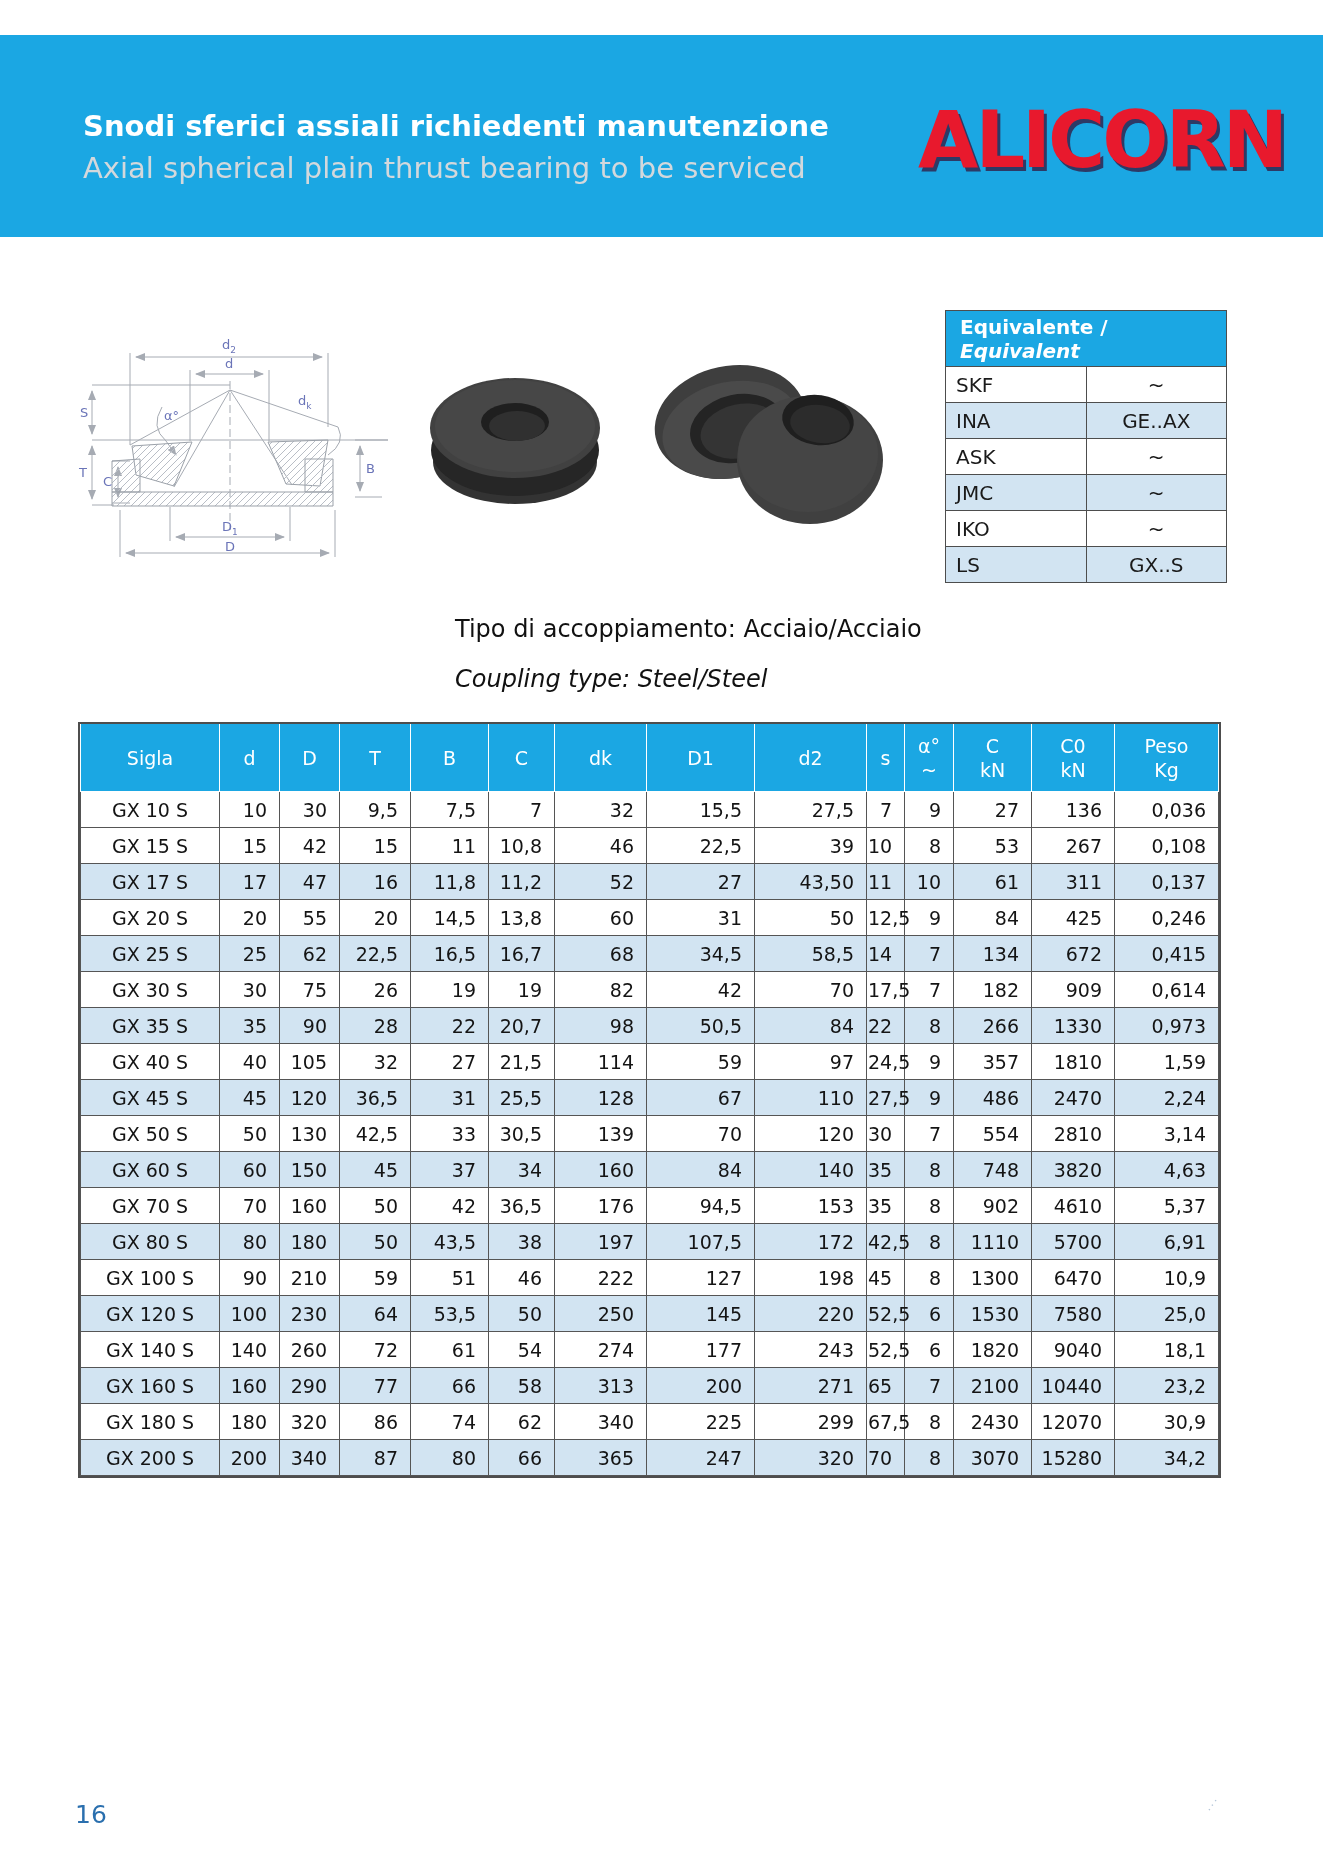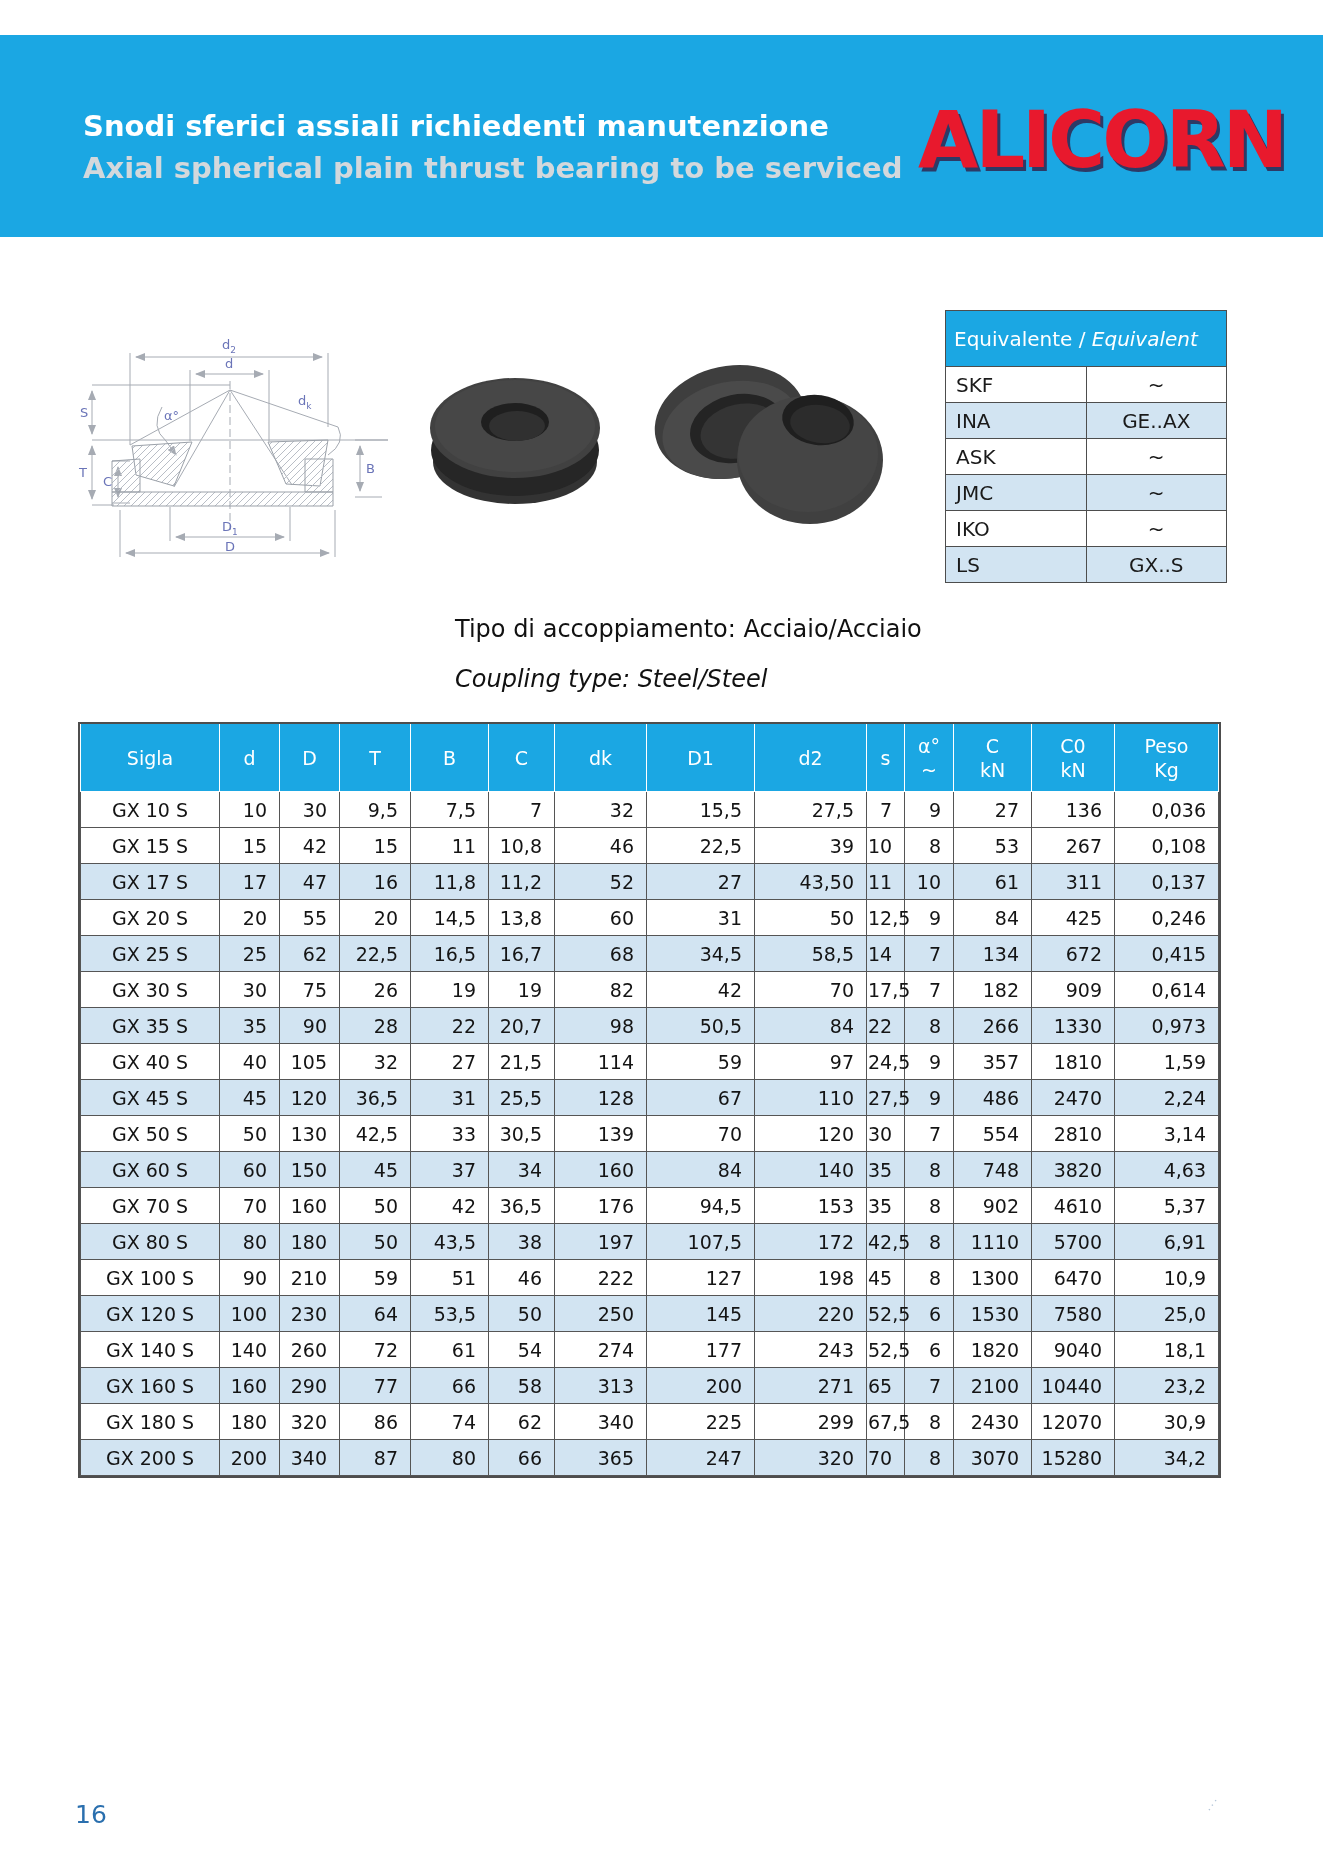--- a/index.html
+++ b/index.html
@@ -3,40 +3,40 @@
 <meta charset="utf-8">
 <style>
   html,body{margin:0;padding:0;background:#fff;}
   .page{position:relative;width:1323px;height:1871px;background:#fff;overflow:hidden;
         font-family:"DejaVu Sans","Liberation Sans",sans-serif;color:#1a1a1a;}
 
   
   .banner{position:absolute;left:0;top:35px;width:1323px;height:202px;background:var(--banner_blue,#1BA7E3);}
   .banner-title{position:absolute;left:83px;top:70px;line-height:42px;}
   .banner-title .t1{font-size:29px;font-weight:bold;color:#ffffff;white-space:nowrap;}
-  .banner-title .t2{font-size:29px;font-weight:bold;color:#d3d8dc;white-space:nowrap;text-align:center;}
+  .banner-title .t2{font-size:29px;font-weight:normal;color:#d3d8dc;white-space:nowrap;}
   .logo{position:absolute;right:38px;top:60px;font-size:78px;font-weight:bold;letter-spacing:-3px;
         color:var(--logo_red,#E8192D);text-shadow:3px 4px 0 #2d3a66;font-family:"DejaVu Sans",sans-serif;}
 
   
   .drawing{position:absolute;left:70px;top:315px;}
   .drawing .dim{stroke:#a6abb3;stroke-width:1;fill:none;}
   .drawing .body{stroke:#9ba1a9;stroke-width:1;}
   .drawing text{fill:#6a74b8;font-size:13px;font-family:"DejaVu Sans",sans-serif;}
   .drawing .dimsub{font-size:9px;}
   .centerline{stroke:#a6abb3;stroke-width:1;stroke-dasharray:8 4;}
 
   
   .photos{position:absolute;left:420px;top:330px;}
 
   
   .equiv{position:absolute;left:945px;top:310px;width:282px;border-collapse:collapse;
          font-size:20px;table-layout:fixed;}
-  .equiv th{background:var(--banner_blue,#1BA7E3);color:#fff;font-weight:normal;text-align:left;
-            height:53px;padding-left:8px;border:1px solid #4d4d4d;font-size:20px;}
+  .equiv th{background:var(--banner_blue,#1BA7E3);color:#fff;font-weight:bold;text-align:left;
+            height:53px;padding-left:14px;border:1px solid #4d4d4d;font-size:20px;}
   .equiv th .it{font-style:italic;}
   .equiv td{border:1px solid #4d4d4d;height:33px;}
   .equiv td.brand{width:87px;padding-left:10px;}
   .equiv td.val{width:195px;text-align:center;}
   .equiv tr.alt td{background:var(--alt_row,#D2E4F2);}
 
   
   .coupling{position:absolute;left:455px;top:612px;font-size:24px;line-height:35px;color:#111;}
   .coupling .it{font-style:italic;margin-top:15px;}
 

